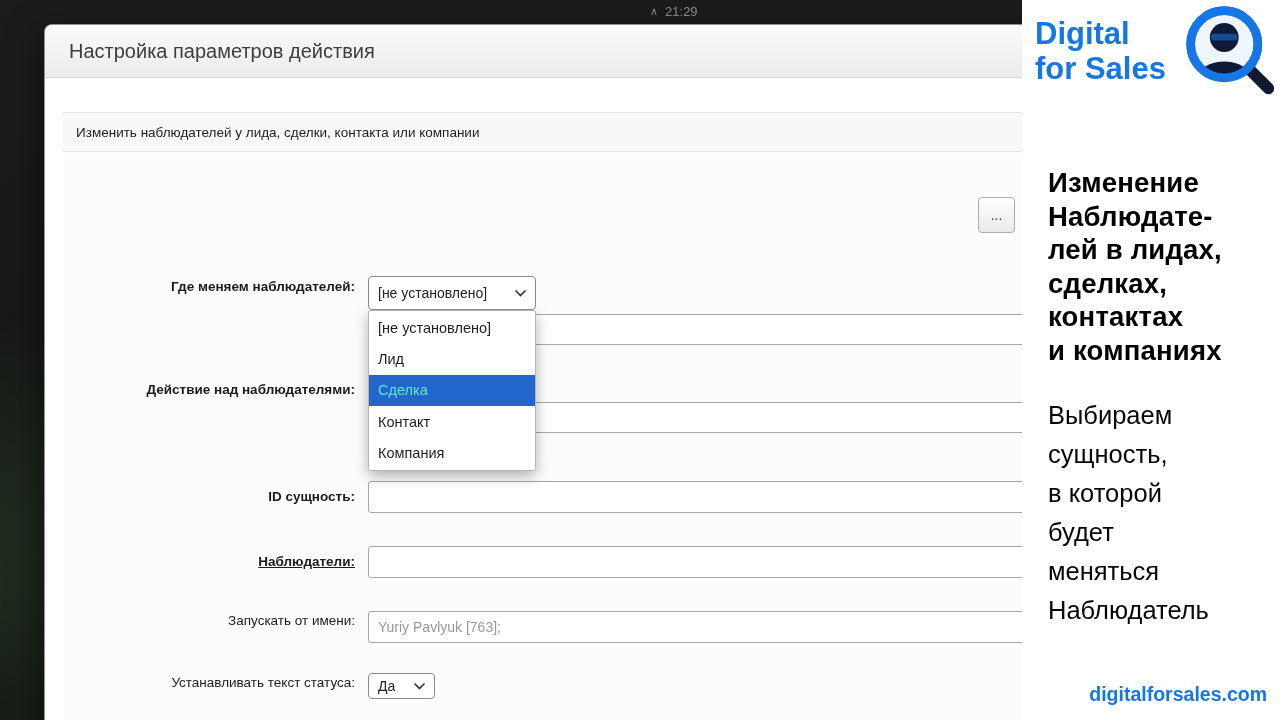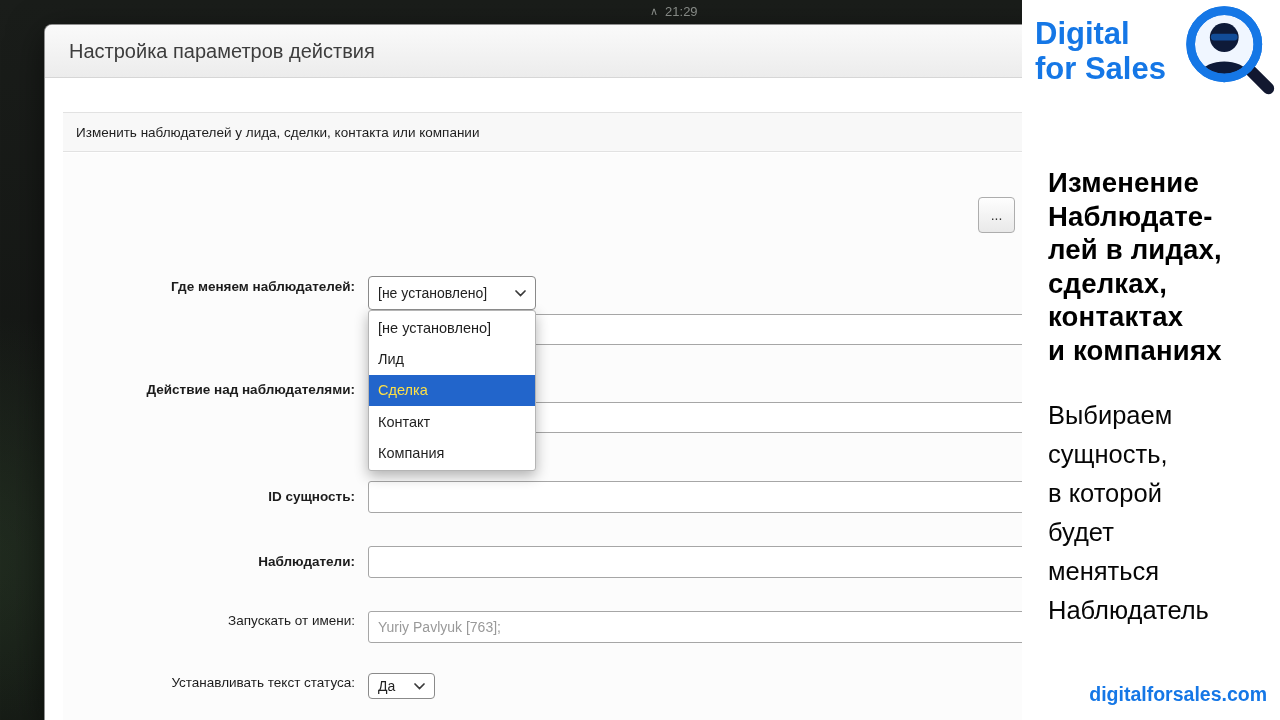--- a/index.html
+++ b/index.html
@@ -53,21 +53,21 @@
 
   .inp { position:absolute; height:32px; background:#fff; border:1px solid #a6a6a6; border-radius:3px;
     font-family:"Liberation Sans", sans-serif; font-size:14px; color:#444; padding:0 9px; outline:none; }
   .inp.gray { color:#999; }
   .under { z-index:1; }
 
   .dropdown { position:absolute; left:323px; top:285px; width:168px; z-index:5;
     background:#fff; border:1px solid #b5b5b5; border-radius:3px;
     box-shadow:0 5px 14px rgba(0,0,0,.3); padding:1px 0; }
   .opt { height:31.4px; display:flex; align-items:center; padding-left:9px; font-size:14.5px; color:#1f1f1f; cursor:pointer; }
-  .opt.selected { background:#2265cb; color:#fde047; }
+  .opt.selected { background:#2265cb; color:#5eead4; }
 
   
   .sidebar { position:absolute; left:1022px; top:0; width:258px; height:720px; background:#fff; z-index:10; }
   .brand { position:absolute; left:13px; top:16px; font-size:31px; font-weight:bold; color:#1577e6;
     line-height:35px; white-space:pre-line; }
   .logo { position:absolute; right:2px; top:2px; }
   .side-heading { position:absolute; left:26px; top:166px; font-size:27.5px; font-weight:800;
     line-height:33.5px; color:#000; white-space:pre-line; letter-spacing:.2px; }
   .side-note { position:absolute; left:26px; top:396px; font-size:25.5px; line-height:39px;
     color:#060606; white-space:pre-line; }
@@ -107,21 +107,21 @@
     <div class="opt">Контакт</div>
     <div class="opt">Компания</div>
   </div>
 
   <div class="lbl bold" style="top:356px;">Действие над наблюдателями:</div>
   <input class="inp under" style="left: 323px; top: 377px; width: 660px; height: 31px;">
 
   <div class="lbl bold" style="top:463px;">ID сущность:</div>
   <input class="inp" style="left: 323px; top: 456px; width: 662px;" value="">
 
-  <div class="lbl bold" style="top:528px;">Наблюдатели:</div>
+  <div class="lbl bold" style="top:528px;text-decoration:underline;">Наблюдатели:</div>
   <input class="inp" style="left: 323px; top: 521px; width: 662px;" value="">
 
   <div class="lbl" style="top:587px;">Запускать от имени:</div>
   <input class="inp gray" style="left: 323px; top: 586px; width: 662px;" value="Yuriy Pavlyuk [763];">
 
   <div class="lbl" style="top:649px;">Устанавливать текст статуса:</div>
   <div class="select" style="left:323px; top:648px; width:67px; height:26px;">
     <span>Да</span>
     <svg width="11" height="7" viewBox="0 0 11 7">
         <path d="M1 1l4.5 4.5L10 1" stroke="#3a3a3a" stroke-width="1.7" fill="none" stroke-linecap="round"></path>

